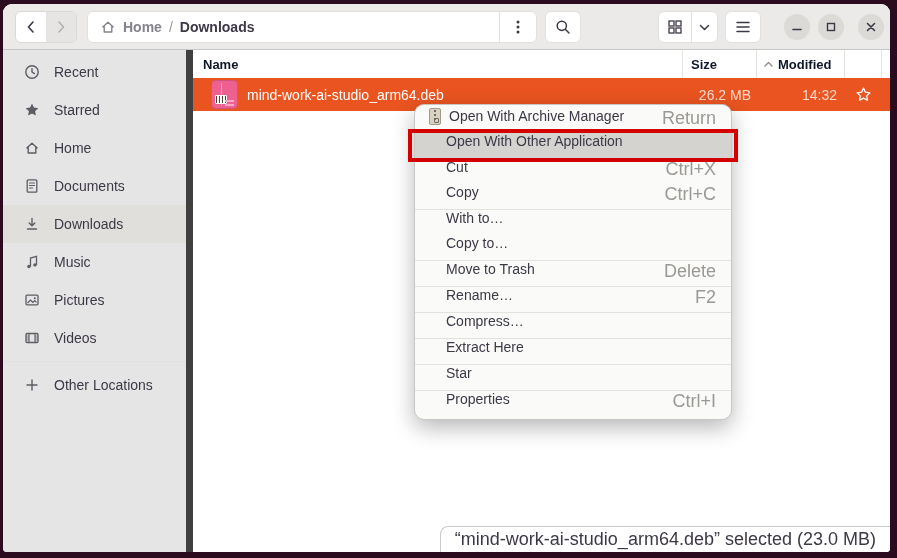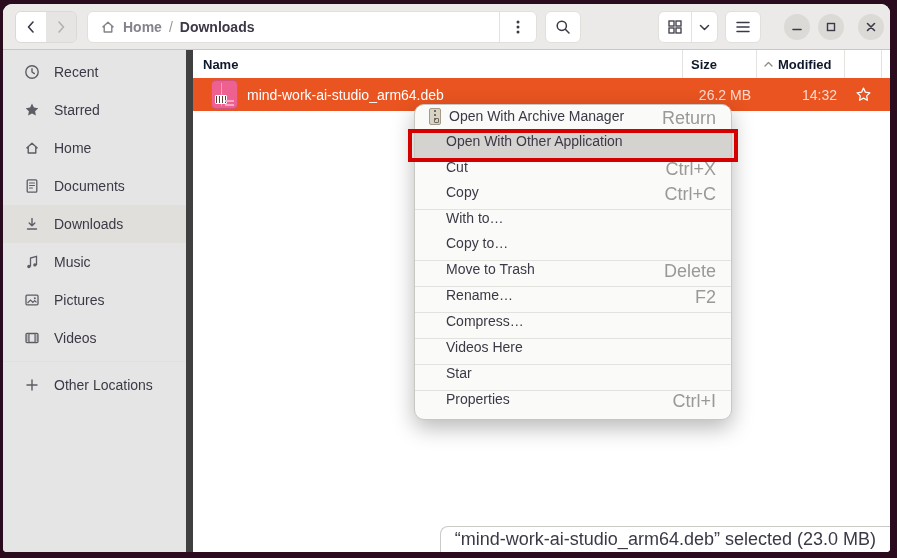--- a/index.html
+++ b/index.html
@@ -421,21 +421,21 @@
     <div class="mi">
       <span>Rename…</span>
       <span class="accel">F2</span>
     </div>
     <div class="m-sep"></div>
     <div class="mi">
       <span>Compress…</span>
     </div>
     <div class="m-sep"></div>
     <div class="mi">
-      <span>Videos Here</span>
+      <span>Extract Here</span>
     </div>
     <div class="m-sep"></div>
     <div class="mi">
       <span>Star</span>
     </div>
     <div class="m-sep"></div>
     <div class="mi">
       <span>Properties</span>
       <span class="accel">Ctrl+I</span>
     </div>

